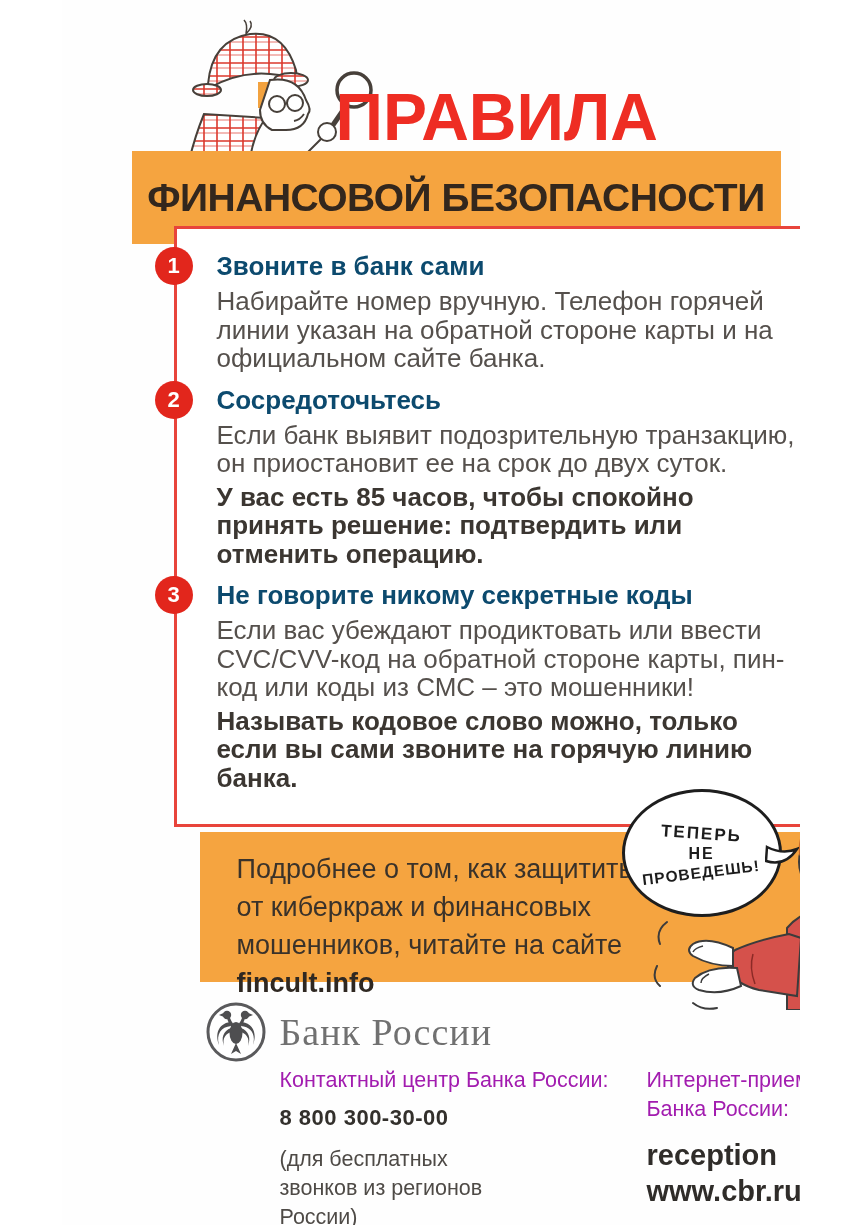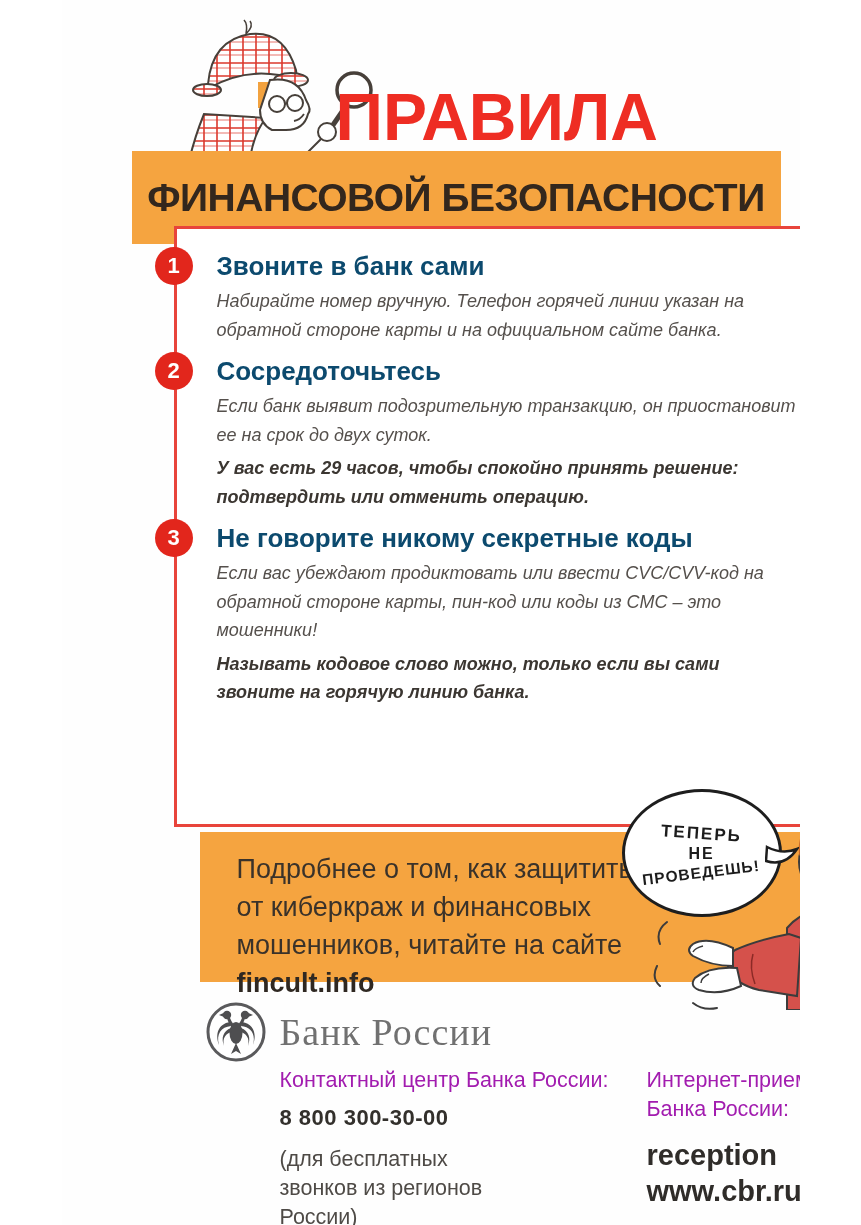--- a/index.html
+++ b/index.html
@@ -29,21 +29,21 @@
   }
   .rule{position:relative;margin-bottom:12px;}
   .rule-num{
     position:absolute;left:-62px;top:-4px;width:38px;height:38px;border-radius:50%;
     background:#e2261c;color:#ffffff;font-size:22px;font-weight:700;
     display:flex;align-items:center;justify-content:center;
   }
   .rule-heading{
     font-size:26px;line-height:30px;font-weight:700;color:#0c4a6e;margin:0 0 6px 0;
   }
-  .rule p{margin:0 0 5px 0;font-size:18px;line-height:28.5px;color:#55504c;font-style:italic;}
+  .rule p{margin:0 0 5px 0;font-size:26px;line-height:28.5px;color:#55504c;}
   .rule p.strong{font-weight:700;color:#3b3631;}
   
   .band2{
     position:absolute;left:138px;top:832px;width:723px;height:150px;z-index:1;
     background:#f5a440;box-sizing:border-box;padding:18px 0 0 37px;
   }
   .promo-text{width:450px;font-size:27px;line-height:38px;color:#3a322a;}
   .promo-site{font-weight:800;color:#2f2822;}
   
   .mascot{position:absolute;left:575px;top:798px;width:286px;height:212px;z-index:3;}
@@ -117,21 +117,21 @@
     <div class="rule">
       <div class="rule-num">1</div>
       <div class="rule-heading">Звоните в банк сами</div>
       <p>Набирайте номер вручную. Телефон горячей линии указан на обратной стороне карты и на официальном сайте банка.</p>
     </div>
 
     <div class="rule">
       <div class="rule-num">2</div>
       <div class="rule-heading">Сосредоточьтесь</div>
       <p>Если банк выявит подозрительную транзакцию, он приостановит ее на срок до двух суток.</p>
-      <p class="strong">У вас есть 29 часов, чтобы спокойно принять решение: подтвердить или отменить операцию.</p>
+      <p class="strong">У вас есть 85 часов, чтобы спокойно принять решение: подтвердить или отменить операцию.</p>
     </div>
 
     <div class="rule">
       <div class="rule-num">3</div>
       <div class="rule-heading">Не говорите никому секретные коды</div>
       <p>Если вас убеждают продиктовать или ввести CVC/CVV-код на обратной стороне карты, пин-код или коды из СМС – это мошенники!</p>
       <p class="strong">Называть кодовое слово можно, только если вы сами звоните на горячую линию банка.</p>
     </div>
 
   </div>

